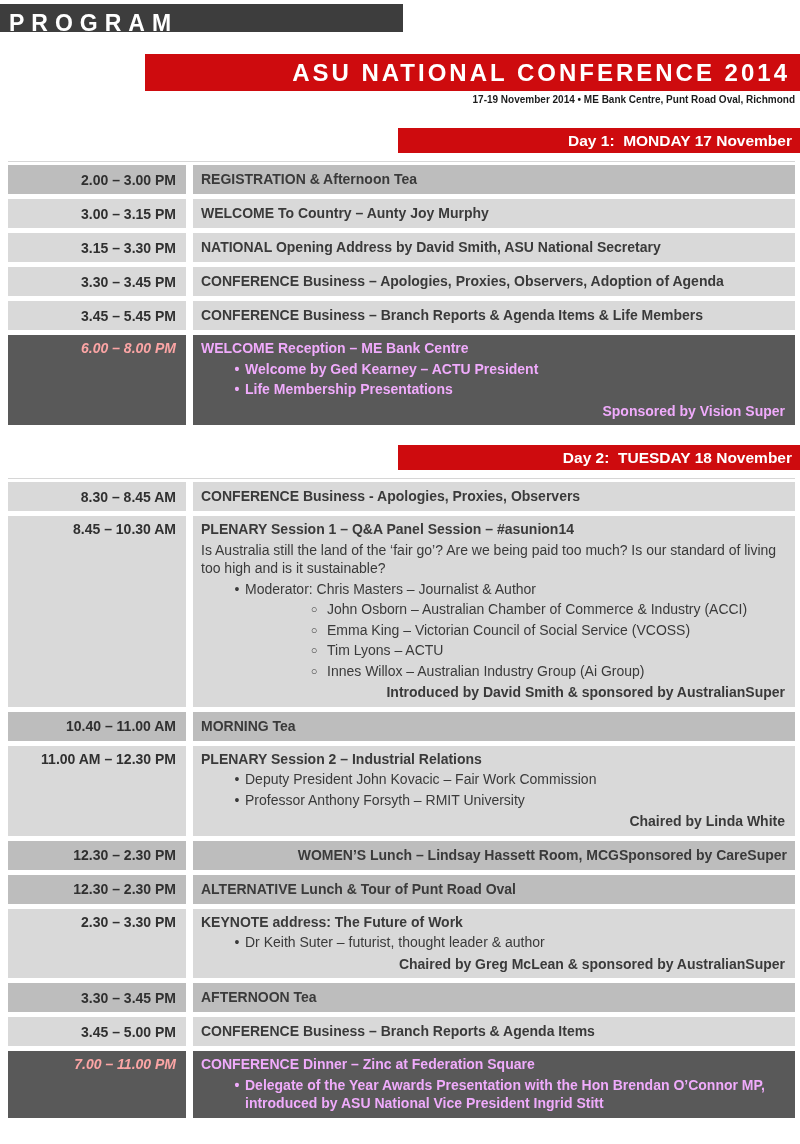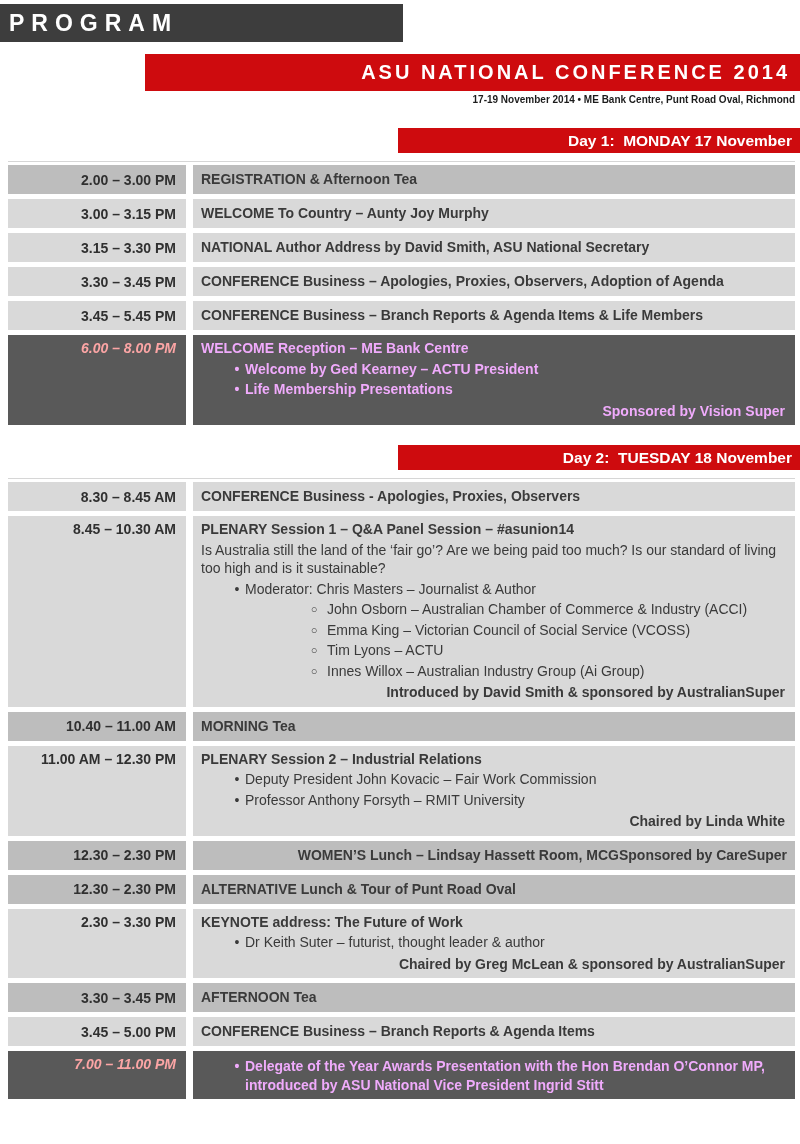--- a/index.html
+++ b/index.html
@@ -4,27 +4,27 @@
 <style>
   html,body{margin:0;padding:0;}
   body{
     width:800px;height:1144px;overflow:hidden;position:relative;
     background:#ffffff;color:#3a3a3a;
     font-family:"Liberation Sans",sans-serif;
     --red:#CE0B0E; --banner:#3D3D3D; --dark:#595959;
     --medium:#BDBDBD; --light:#D9D9D9; --rule:#D6D6D6;
   }
   .program-banner{
-    position:absolute;top:4px;left:0;width:403px;height:38px;box-sizing:border-box;
+    position:absolute;top:4px;left:0;width:403px;height:28px;box-sizing:border-box;
     background:var(--banner);color:#fff;font-weight:bold;font-size:23px;
     letter-spacing:7px;line-height:38px;padding-left:9px;
   }
   .title-bar{
     position:absolute;top:54px;left:145px;right:0;height:37px;box-sizing:border-box;
-    background:var(--red);color:#fff;font-weight:bold;font-size:20px;
+    background:var(--red);color:#fff;font-weight:bold;font-size:24px;
     letter-spacing:3px;line-height:37px;text-align:right;padding-right:10px;
     white-space:nowrap;
   }
   .subtitle{
     position:absolute;top:94px;left:0;right:5px;text-align:right;
     font-weight:bold;font-size:10px;color:#1c1c1c;white-space:pre;
   }
   .content{position:absolute;top:128px;left:0;right:0;}
   .day-section2{margin-top:20px;}
   .day-bar{
@@ -88,21 +88,21 @@
         </div>
         <div class="row shade-light single">
           <div class="time-cell">3.00 – 3.15 PM</div>
           <div class="desc-cell">
             <div class="line title">WELCOME To Country – Aunty Joy Murphy</div>
           </div>
         </div>
         <div class="row shade-light single">
           <div class="time-cell">3.15 – 3.30 PM</div>
           <div class="desc-cell">
-            <div class="line title">NATIONAL Author Address by David Smith, ASU National Secretary</div>
+            <div class="line title">NATIONAL Opening Address by David Smith, ASU National Secretary</div>
           </div>
         </div>
         <div class="row shade-light single">
           <div class="time-cell">3.30 – 3.45 PM</div>
           <div class="desc-cell">
             <div class="line title">CONFERENCE Business – Apologies, Proxies, Observers, Adoption of Agenda</div>
           </div>
         </div>
         <div class="row shade-light single">
           <div class="time-cell">3.45 – 5.45 PM</div>
@@ -220,20 +220,21 @@
         </div>
         <div class="row shade-light single">
           <div class="time-cell">3.45 – 5.00 PM</div>
           <div class="desc-cell">
             <div class="line title">CONFERENCE Business – Branch Reports &amp; Agenda Items</div>
           </div>
         </div>
         <div class="row shade-dark multi">
           <div class="time-cell">7.00 – 11.00 PM</div>
           <div class="desc-cell">
+            <div class="line title">CONFERENCE Dinner – Zinc at Federation Square</div>
             <div class="line bullet">
               <span class="marker">•</span>
               <span class="btext">Delegate of the Year Awards Presentation with the Hon Brendan O’Connor MP, introduced by ASU National Vice President Ingrid Stitt</span>
             </div>
           </div>
         </div>
       </div>
     </section>
   </div>
 

